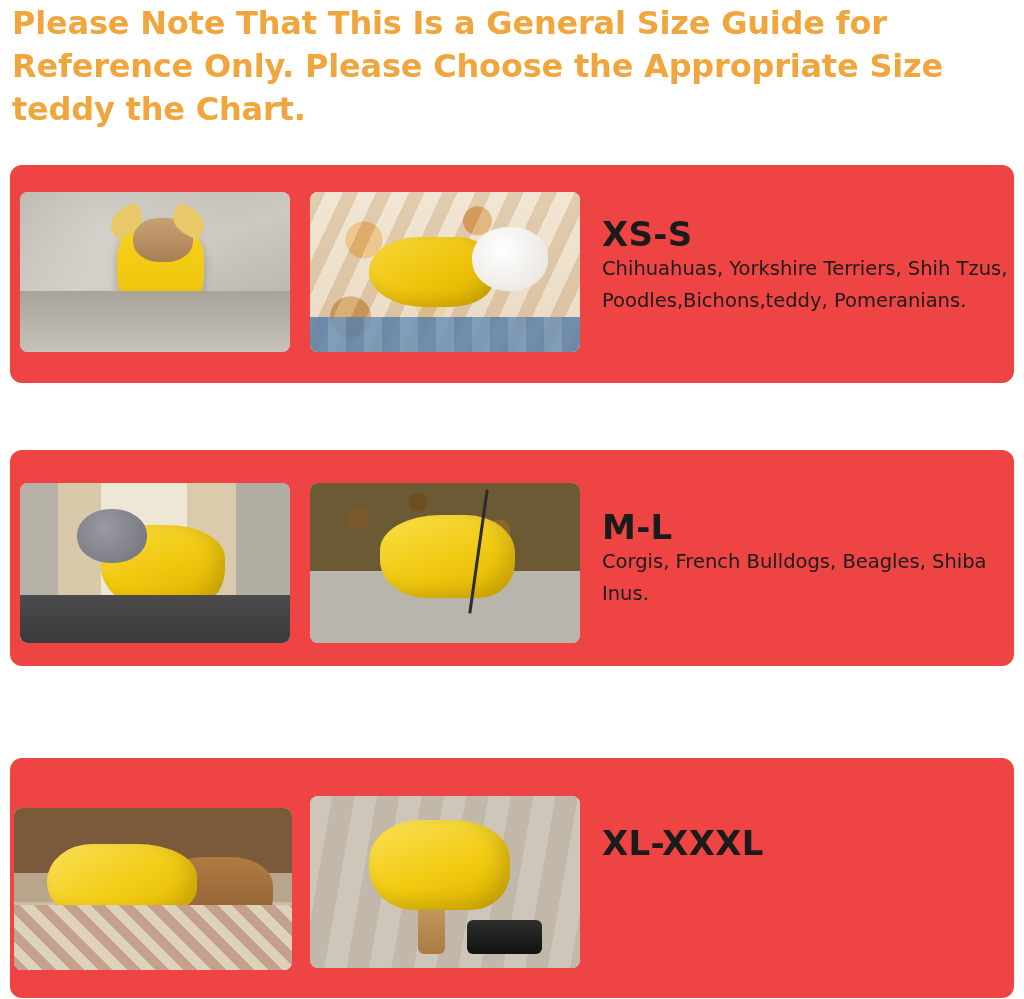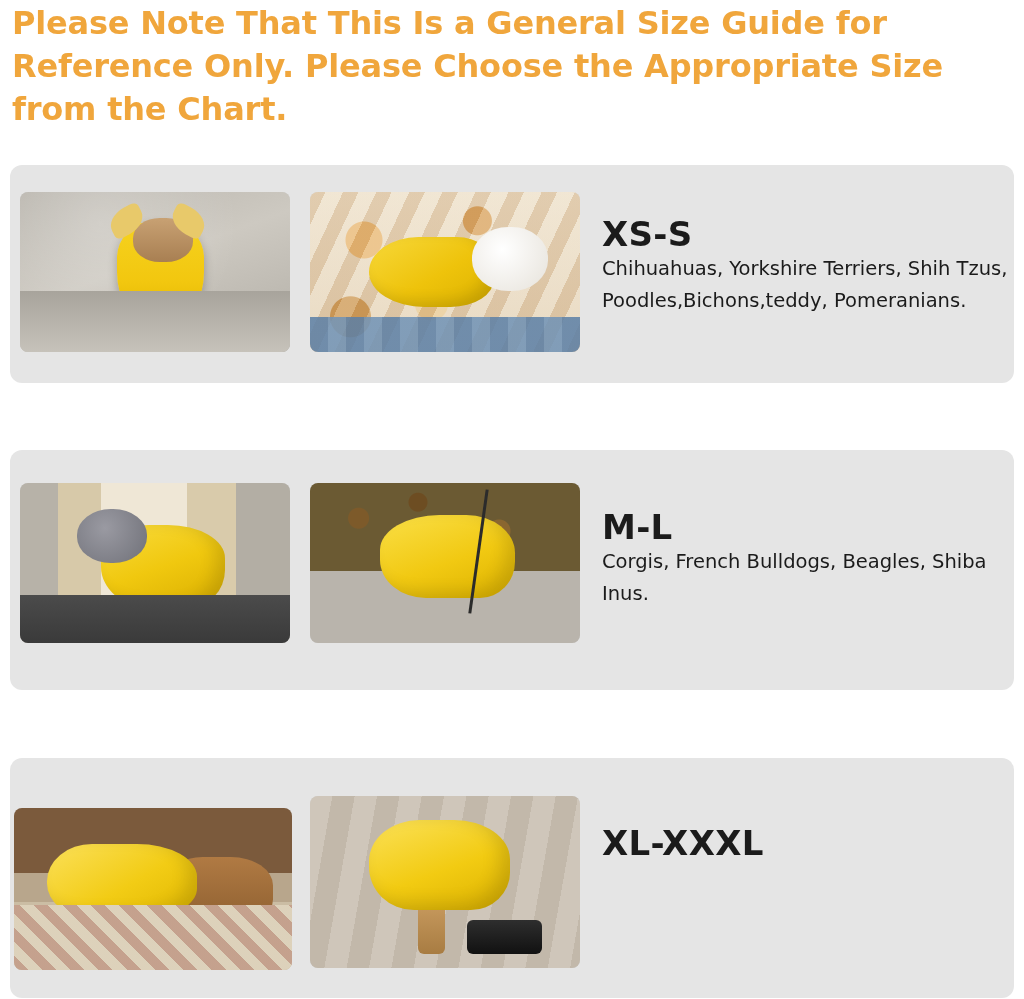--- a/index.html
+++ b/index.html
@@ -33,26 +33,26 @@
     font-size: 32px;
     line-height: 43px;
     letter-spacing: -0.2px;
   }
 
   
   .row {
     position: absolute;
     left: 10px;
     width: 1004px;
-    background: #e5e5e5;
+    background: #ef4444;
     border-radius: 12px;
     box-sizing: border-box;
   }
   .row-1 { top: 165px;  height: 218px; }
-  .row-2 { top: 450px;  height: 240px; }
+  .row-2 { top: 450px;  height: 216px; }
   .row-3 { top: 758px;  height: 240px; }
 
   .photo {
     position: absolute;
     border-radius: 8px;
     overflow: hidden;
     background: #cfcfcf;
   }
 
   
@@ -228,21 +228,21 @@
     position:absolute; left:40%; top:62%; width:10%; height:30%;
     background: linear-gradient(180deg,#c79a5e,#a87c42);
     border-radius: 6px;
   }
 </style>
 </head>
 <body>
 
 <div class="page">
 
-  <div class="heading">Please Note That This Is a General Size Guide for Reference Only. Please Choose the Appropriate Size from the Chart.</div>
+  <div class="heading">Please Note That This Is a General Size Guide for Reference Only. Please Choose the Appropriate Size teddy the Chart.</div>
 
   <div class="row row-1 r1">
     <div class="photo p-a">
       <div class="ph ph-concrete">
         <div class="dogA"></div>
         <div class="dogA-head"></div>
         <div class="dogA-ear1"></div>
         <div class="dogA-ear2"></div>
       </div>
     </div>

